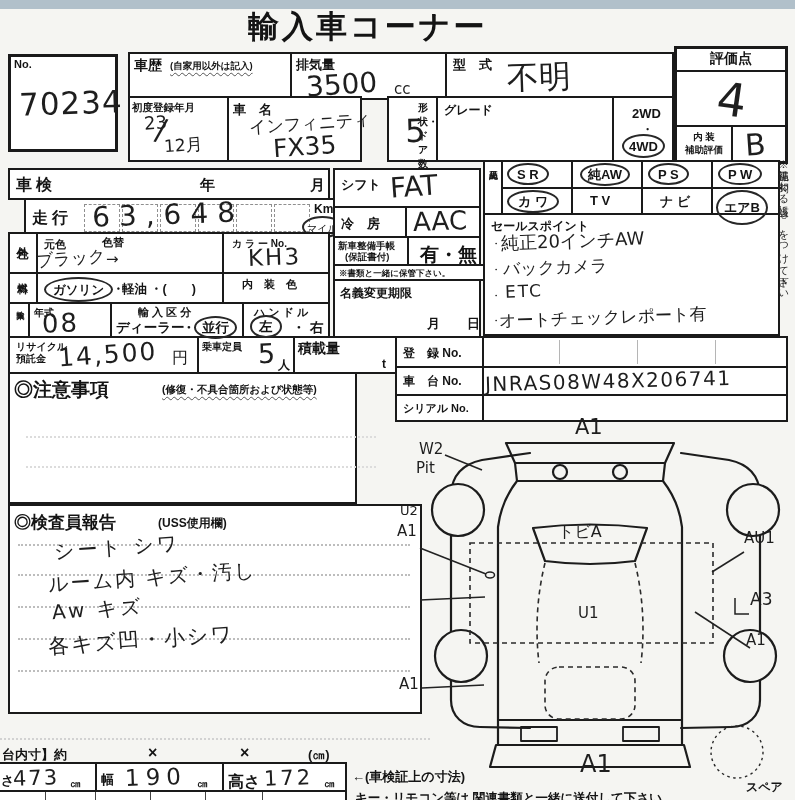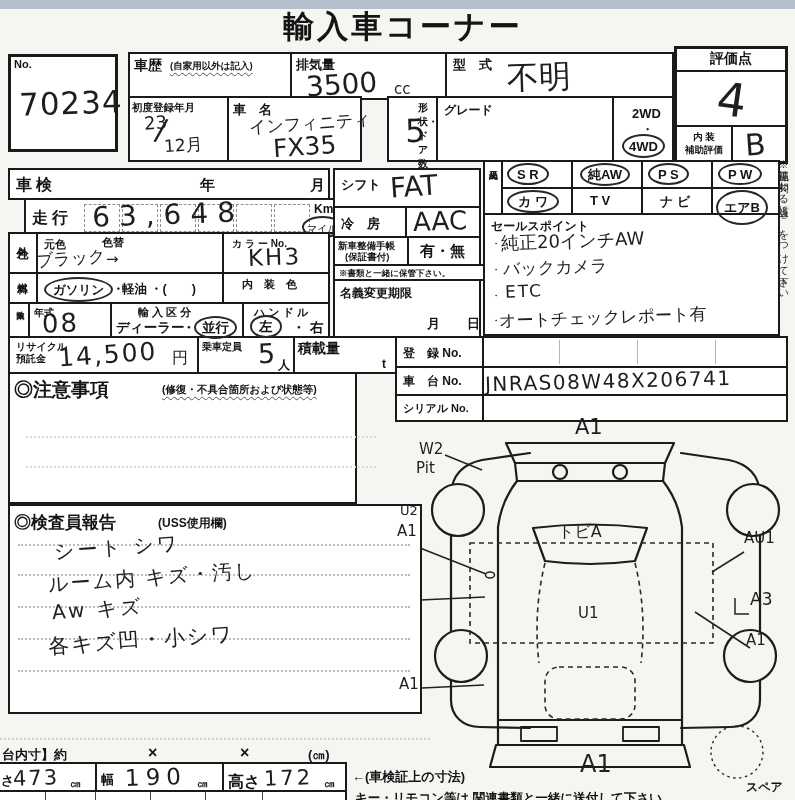--- a/index.html
+++ b/index.html
@@ -16,21 +16,21 @@
   .v{writing-mode:vertical-rl;text-orientation:upright;line-height:1.05;}
   .wavy{text-decoration:underline wavy #555 1px;text-underline-offset:3px;}
   .dot{border-top:2px dotted #bdbdbd;}
   .cell-dash{position:absolute;border:1px dashed #8f8f8f;background:transparent;}
 </style>
 </head>
 <body>
 
 <div class="abs" style="left:0;top:0;width:795px;height:9px;background:#b1c0ca;"></div>
 
-<div class="abs lbl b" style="left:248px;top:6px;width:310px;font-size:31px;letter-spacing:3px;text-align:center;">輸入車コーナー</div>
+<div class="abs lbl b" style="left:248px;top:6px;width:310px;font-size:31px;letter-spacing:3px;">輸入車コーナー</div>
 
 <div class="box" style="left:8px;top:54px;width:110px;height:98px;border-width:3px;">
   <div class="abs lbl b" style="left:3px;top:1px;font-size:11px;">No.</div>
   <div class="abs hand r1" style="left:8px;top:28px;font-size:31px;letter-spacing:1px;">70234</div>
 </div>
 
 <div class="box" style="left:128px;top:52px;width:164px;height:48px;">
   <span class="abs lbl b" style="left:4px;top:3px;font-size:14px;">車歴</span>
   <span class="abs lbl b wavy" style="left:40px;top:6px;font-size:9.5px;">(自家用以外は記入)</span>
 </div>
@@ -156,21 +156,21 @@
 </div>
 <div class="box" style="left:333px;top:206px;width:148px;height:32px;">
   <span class="abs lbl b" style="left:6px;top:7px;font-size:13px;">冷　房</span>
   <div class="abs" style="left:70px;top:0;width:0;height:28px;border-left:2px solid #1a1a1a;"></div>
   <span class="abs hand r1" style="left:78px;top:-2px;font-size:26px;z-index:3;">AAC</span>
 </div>
 <div class="box" style="left:333px;top:236px;width:148px;height:30px;">
   <span class="abs lbl b" style="left:3px;top:2px;font-size:9.5px;">新車整備手帳</span>
   <span class="abs lbl b" style="left:10px;top:13px;font-size:9.5px;">(保証書付)</span>
   <div class="abs" style="left:72px;top:0;width:0;height:26px;border-left:2px solid #1a1a1a;"></div>
-  <span class="abs lbl b" style="left:85px;top:4px;font-size:15px;">有・無</span>
+  <span class="abs lbl b" style="left:85px;top:4px;font-size:19px;">有・無</span>
 </div>
 <div class="box" style="left:333px;top:264px;width:164px;height:17px;">
   <span class="abs lbl b" style="left:4px;top:2px;font-size:8.5px;">※書類と一緒に保管下さい。</span>
 </div>
 <div class="box" style="left:333px;top:279px;width:148px;height:59px;">
   <span class="abs lbl b" style="left:5px;top:4px;font-size:12px;">名義変更期限</span>
   <span class="abs lbl b" style="left:92px;top:34px;font-size:13px;">月</span>
   <span class="abs lbl b" style="left:132px;top:34px;font-size:13px;">日</span>
 </div>
 

